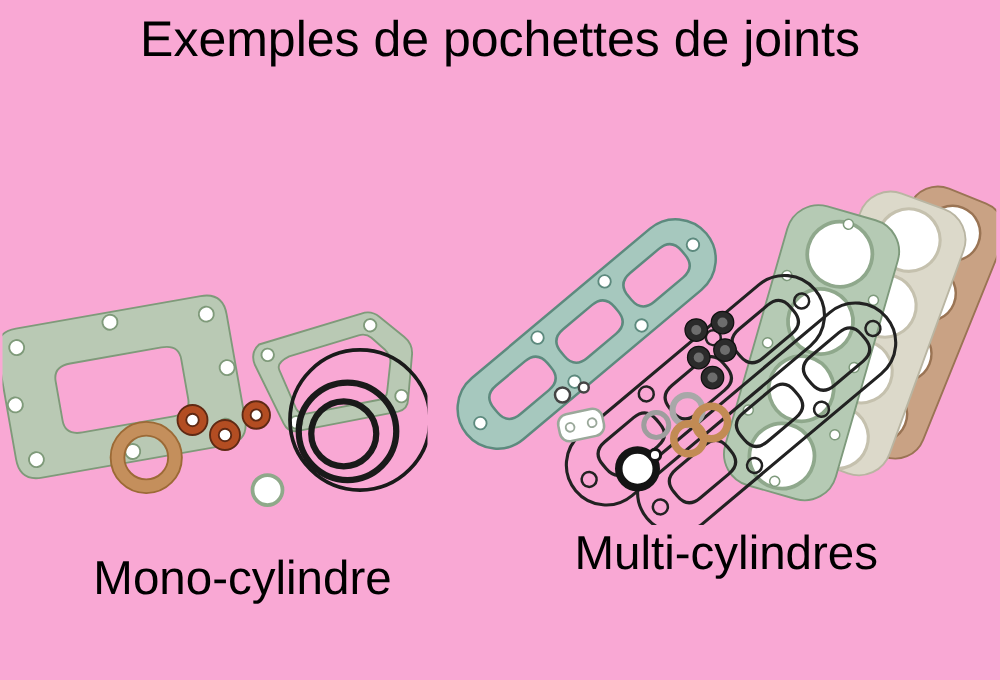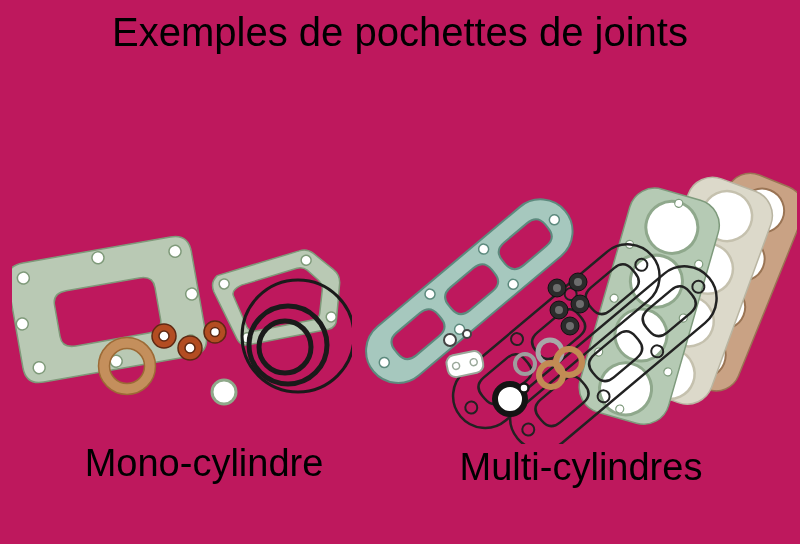--- a/index.html
+++ b/index.html
@@ -2,38 +2,38 @@
 <html><head>
 <meta charset="utf-8">
 <style>
   * { box-sizing: border-box; margin: 0; padding: 0; }
   html, body { background: #ffffff; }
   body { font-family: "Liberation Sans", sans-serif; }
   .canvas {
     position: relative;
     width: 800px;
     height: 544px;
-    background: #be185d;
+    background: #f9a8d4;
     overflow: hidden;
   }
   .page-title {
     position: absolute;
     top: 8px;
     left: 0;
     width: 100%;
     text-align: center;
     font-size: 40px;
     font-weight: 400;
     color: #000000;
     line-height: 1.22;
     letter-spacing: 0px;
   }
   figure { position: absolute; }
-  .fig-left  { left: 12px;   top: 224px; width: 340px; }
-  .fig-right { left: 345px; top: 152px; width: 452px; }
+  .fig-left  { left: 2px;   top: 224px; width: 340px; }
+  .fig-right { left: 345px; top: 128px; width: 452px; }
   .fig-left svg  { display: block; width: 340px; height: 210px; }
   .fig-right svg { display: block; width: 452px; height: 292px; }
   figcaption {
     font-size: 38px;
     font-weight: 400;
     color: #000000;
     text-align: center;
     white-space: nowrap;
   }
   .fig-left figcaption  { margin-top: 8px; transform: translateX(22px); }

